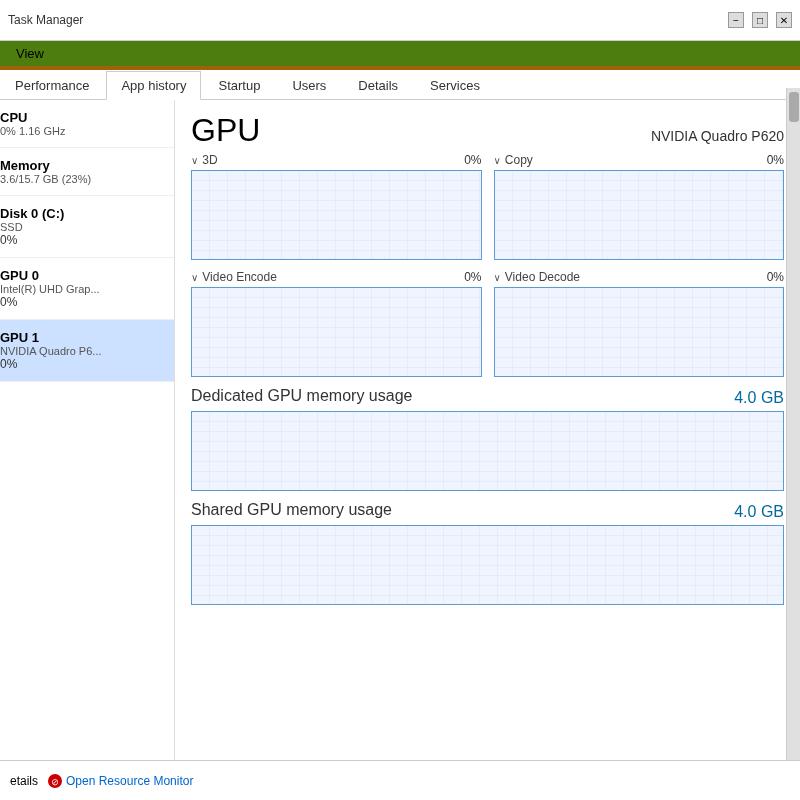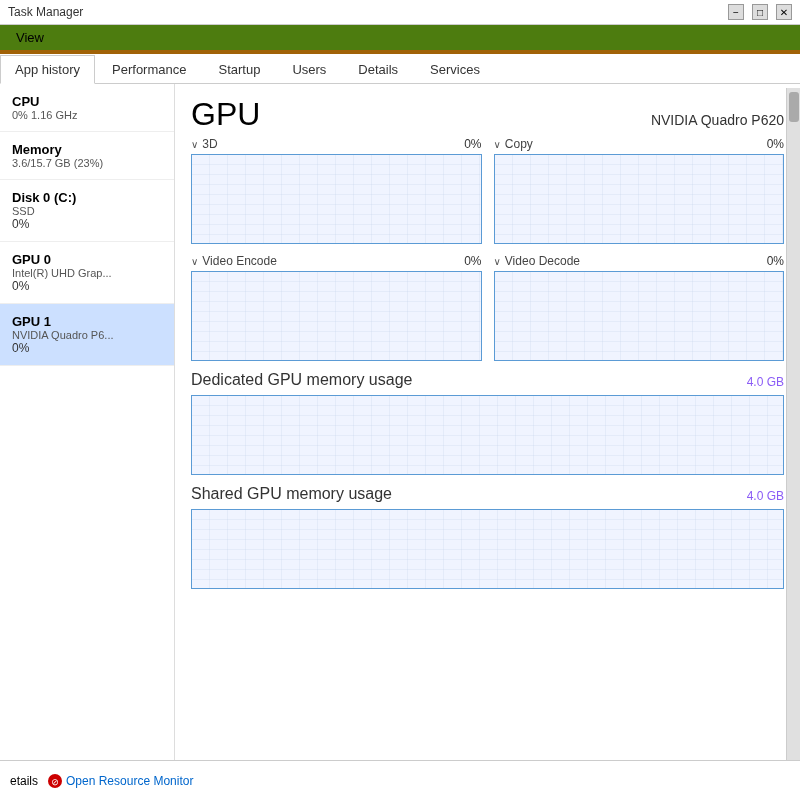--- a/index.html
+++ b/index.html
@@ -7,21 +7,21 @@
       font-family: 'Segoe UI', Arial, sans-serif;
       background: #f0f0f0;
       width: 800px;
       height: 800px;
       overflow: hidden;
       font-size: 13px;
       color: #000;
     }
     .title-bar {
       background: #fff;
-      padding: 4px 8px;
+      padding: 12px 8px;
       display: flex;
       align-items: center;
       justify-content: space-between;
       border-bottom: 1px solid #ccc;
     }
     .title-bar-title {
       font-size: 12px;
       color: #333;
     }
     .title-bar-controls {
@@ -79,21 +79,21 @@
       height: calc(800px - 88px);
       background: #f9f9f9;
     }
     .sidebar {
       width: 175px;
       background: #fff;
       border-right: 1px solid #ddd;
       overflow-y: auto;
     }
     .sidebar-item {
-      padding: 10px 12px;
+      padding: 10px 0;
       border-bottom: 1px solid #eee;
       cursor: pointer;
     }
     .sidebar-item.selected { background: #cce0ff; }
     .sidebar-item-name {
       font-weight: bold;
       font-size: 13px;
     }
     .sidebar-item-sub {
       font-size: 11px;
@@ -176,22 +176,22 @@
       color: #333;
       margin-bottom: 3px;
     }
     .section-header {
       display: flex;
       justify-content: space-between;
       align-items: center;
       margin-bottom: 3px;
     }
     .section-value {
-      font-size: 12px;
-      color: #8b5cf6;
+      font-size: 16px;
+      color: #0369a1;
     }
     .bottom-bar {
       position: absolute;
       bottom: 0;
       left: 0;
       right: 0;
       background: #fff;
       border-top: 1px solid #ccc;
       padding: 5px 10px;
       display: flex;
@@ -259,22 +259,22 @@
     <div class="title-bar-btn">□</div>
     <div class="title-bar-btn">✕</div>
   </div>
 </div>
 
 <div class="menu-bar">
   <span class="menu-item">View</span>
 </div>
 
 <div class="tabs">
+  <div class="tab">Performance</div>
   <div class="tab active">App history</div>
-  <div class="tab">Performance</div>
   <div class="tab">Startup</div>
   <div class="tab">Users</div>
   <div class="tab">Details</div>
   <div class="tab">Services</div>
 </div>
 
 <div class="main-area">
 
   <div class="sidebar">
     <div class="sidebar-item">

